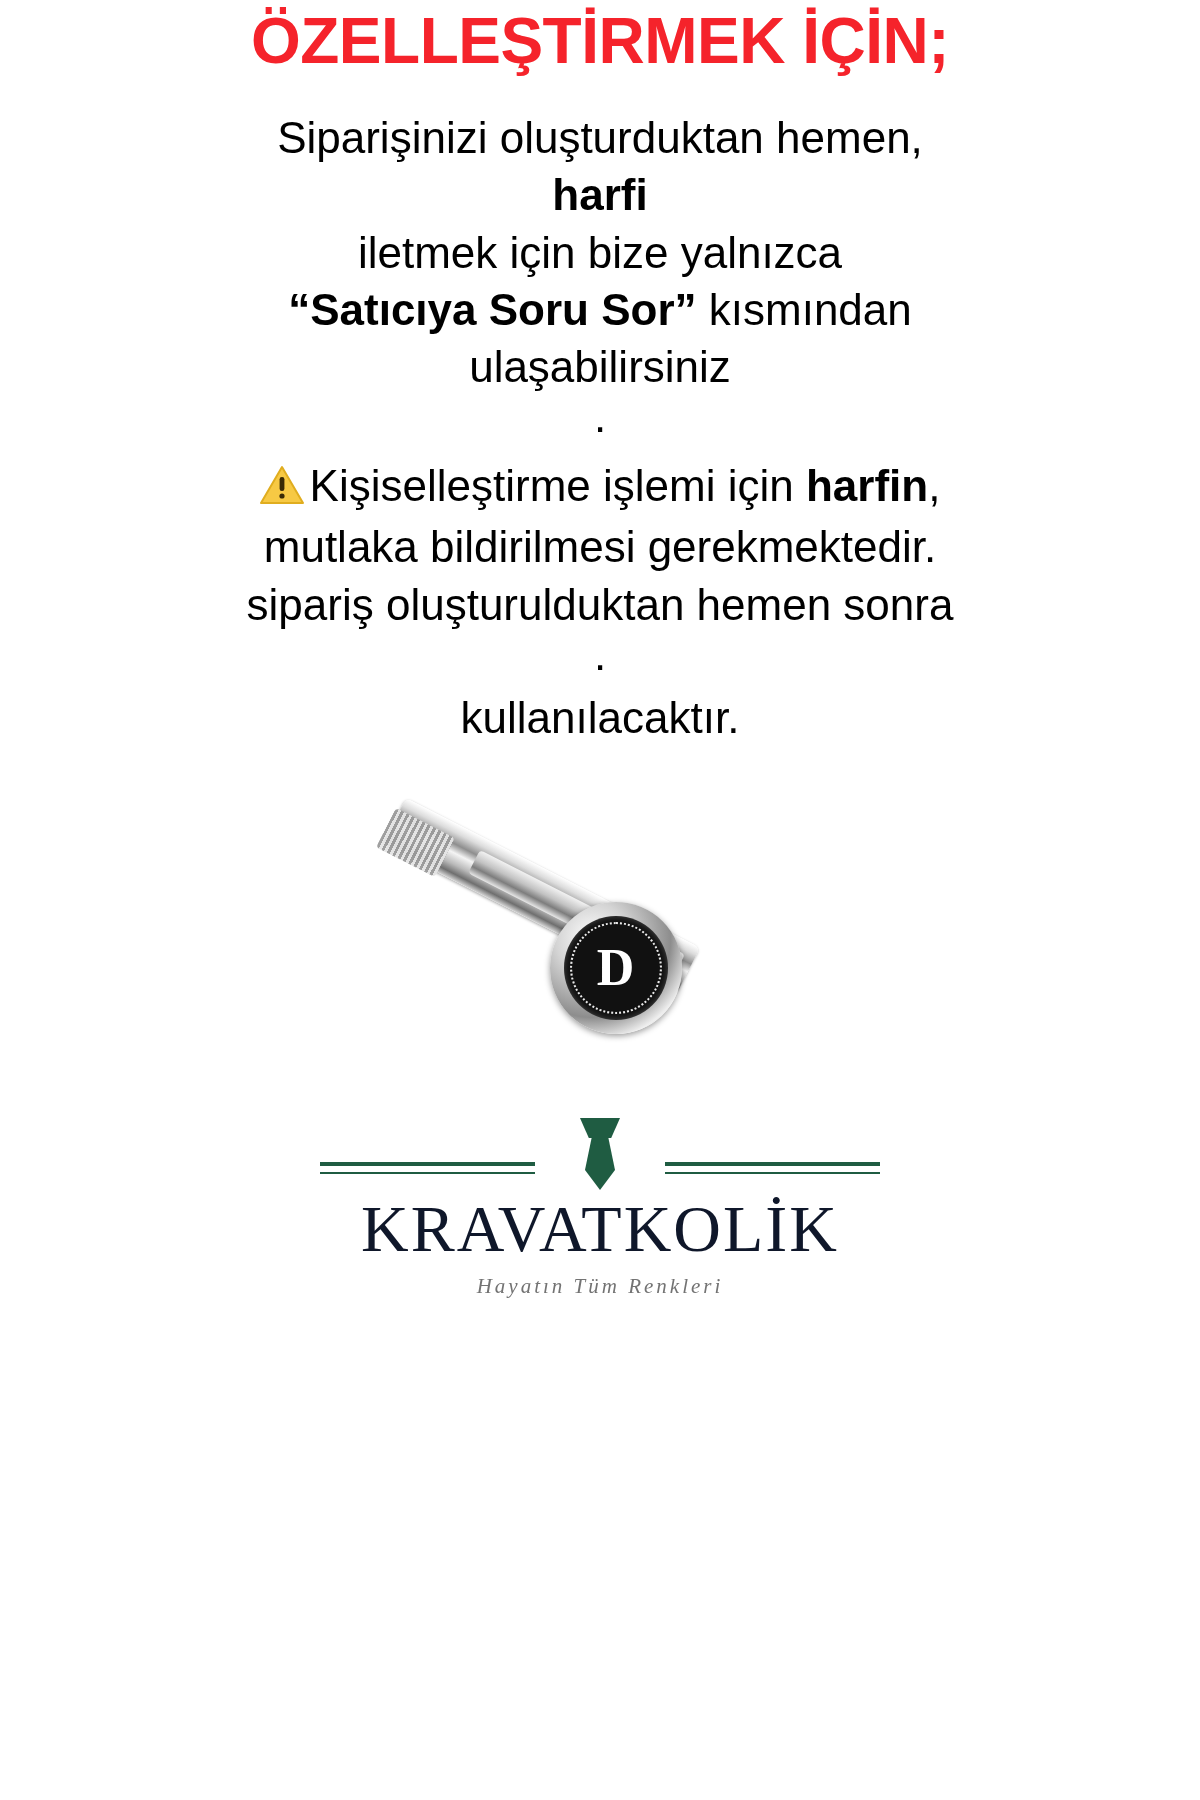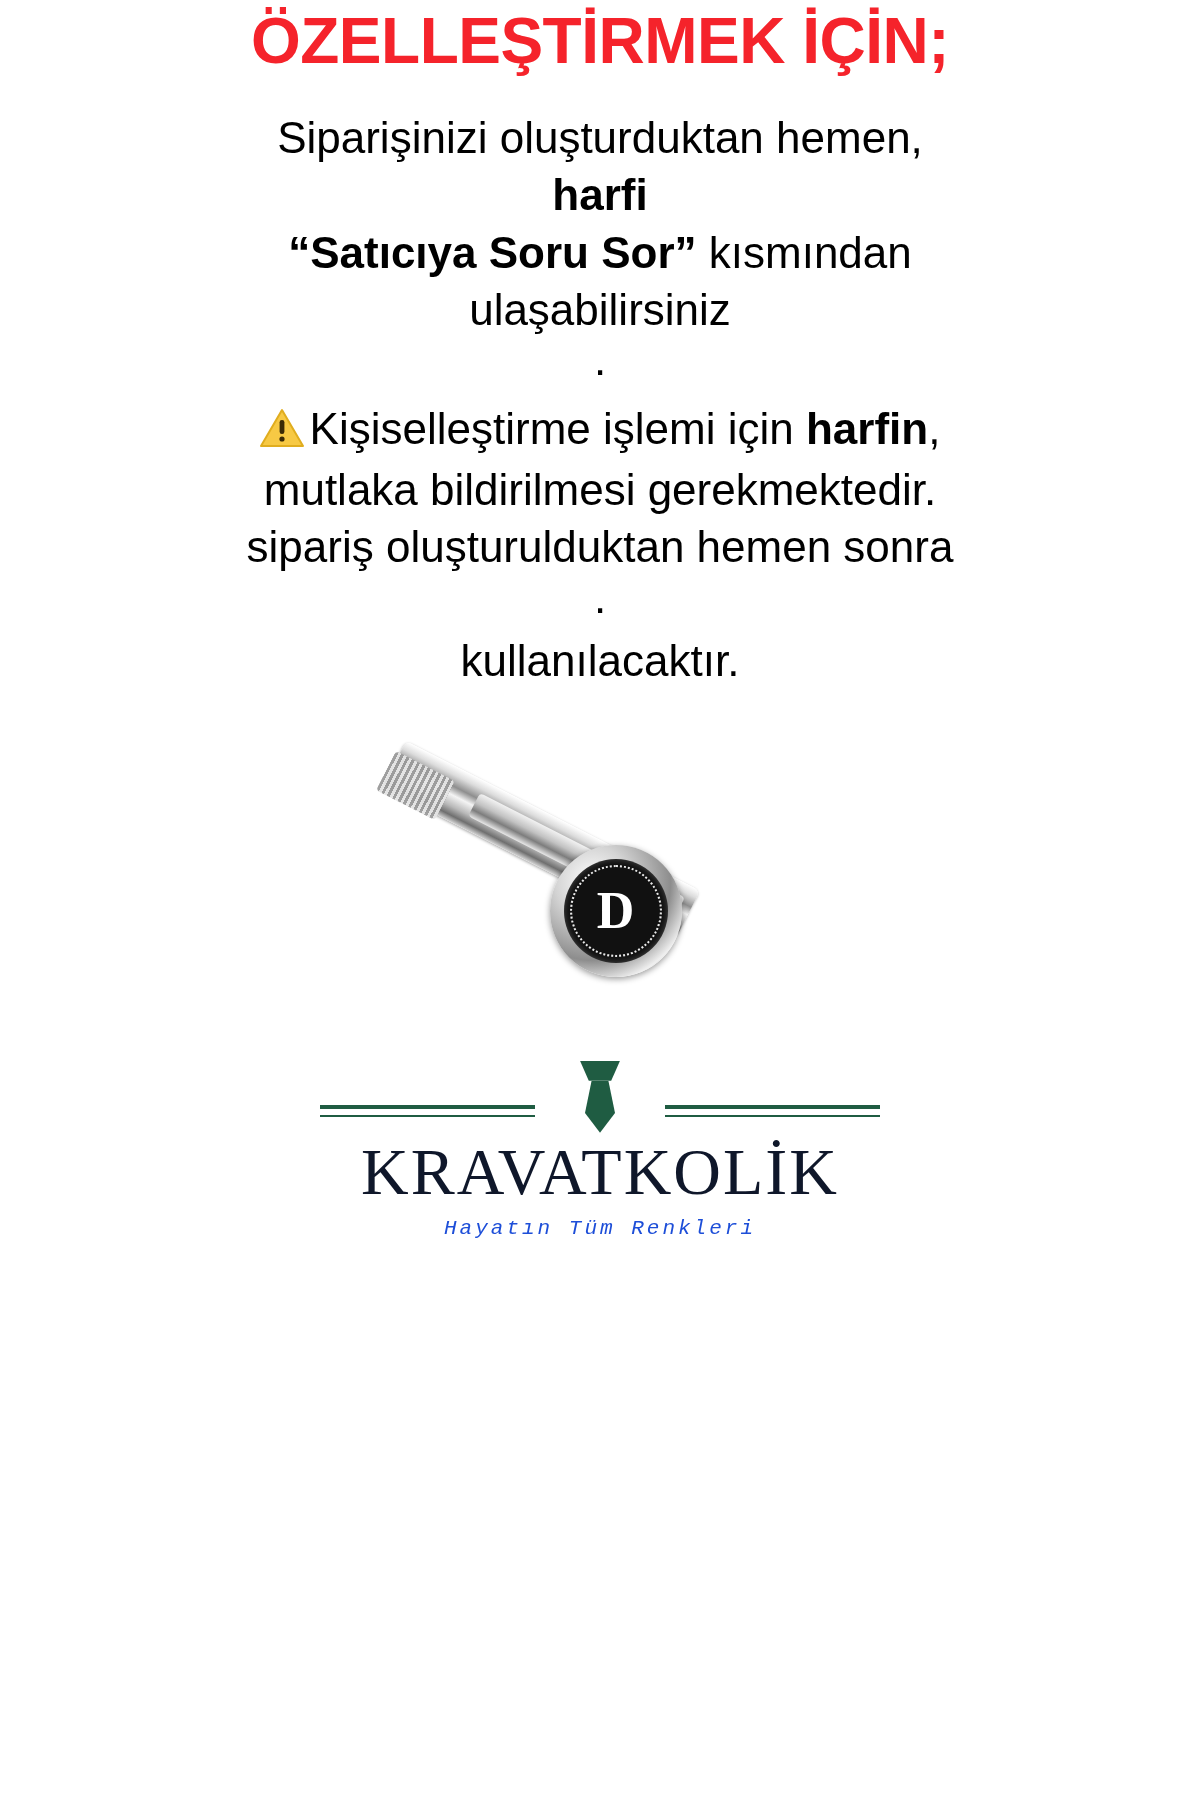--- a/index.html
+++ b/index.html
@@ -205,39 +205,40 @@
   .rule2.right { right: 0; }
   .logo-name {
     font-family: "Liberation Serif", serif;
     font-size: 66px;
     letter-spacing: 2px;
     line-height: 1;
     margin-top: 6px;
     color: #0f172a;
   }
   .logo-tag {
-    font-family: Liberation Mono, monospace;
+    font-family: Liberation Serif, serif;
     font-style: italic;
     font-size: 21px;
     letter-spacing: 3px;
     margin-top: 12px;
-    color: #1d4ed8;
+    color: #737373;
   }
 </style>
 </head>
 <body>
 
 <div class="page">
 
   <h1 class="headline">ÖZELLEŞTİRMEK İÇİN;</h1>
 
   <div class="body-text">
     <p>
       <span class="line">Siparişinizi oluşturduktan hemen,</span>
       <span class="line bold">harfi</span>
+      <span class="line">iletmek için bize yalnızca</span>
       <span class="line"><span class="bold">“Satıcıya Soru Sor”</span><span> kısmından</span></span>
       <span class="line">ulaşabilirsiniz</span>
     </p>
   </div>
 
   <span class="dot-sep">.</span>
 
   <div class="body-text block2">
     <p>
       <span class="line">

